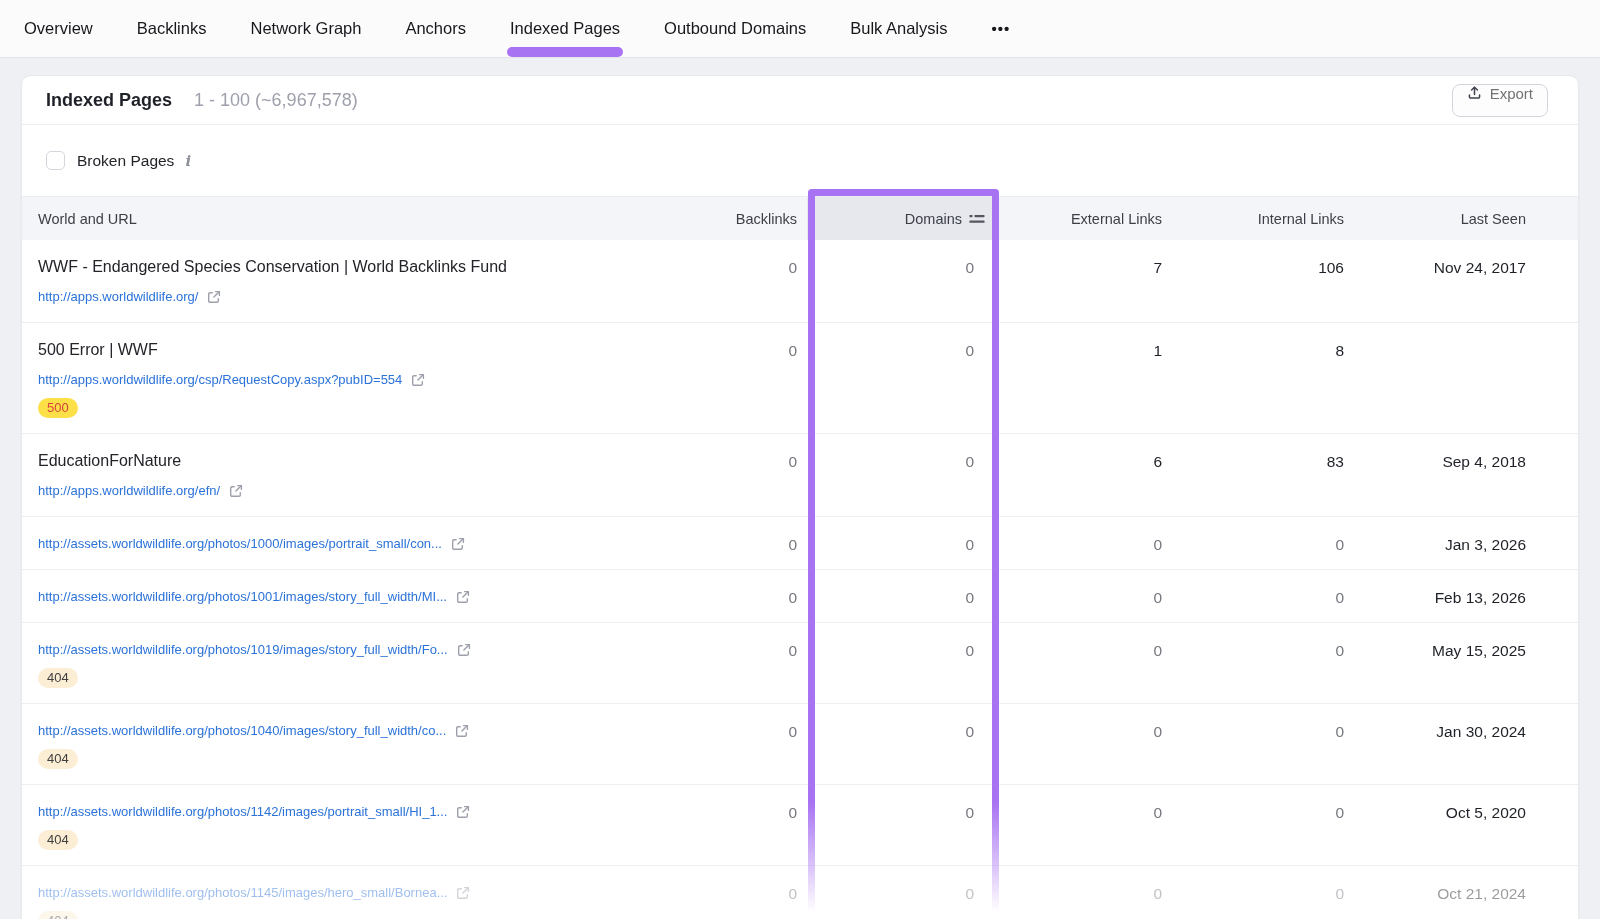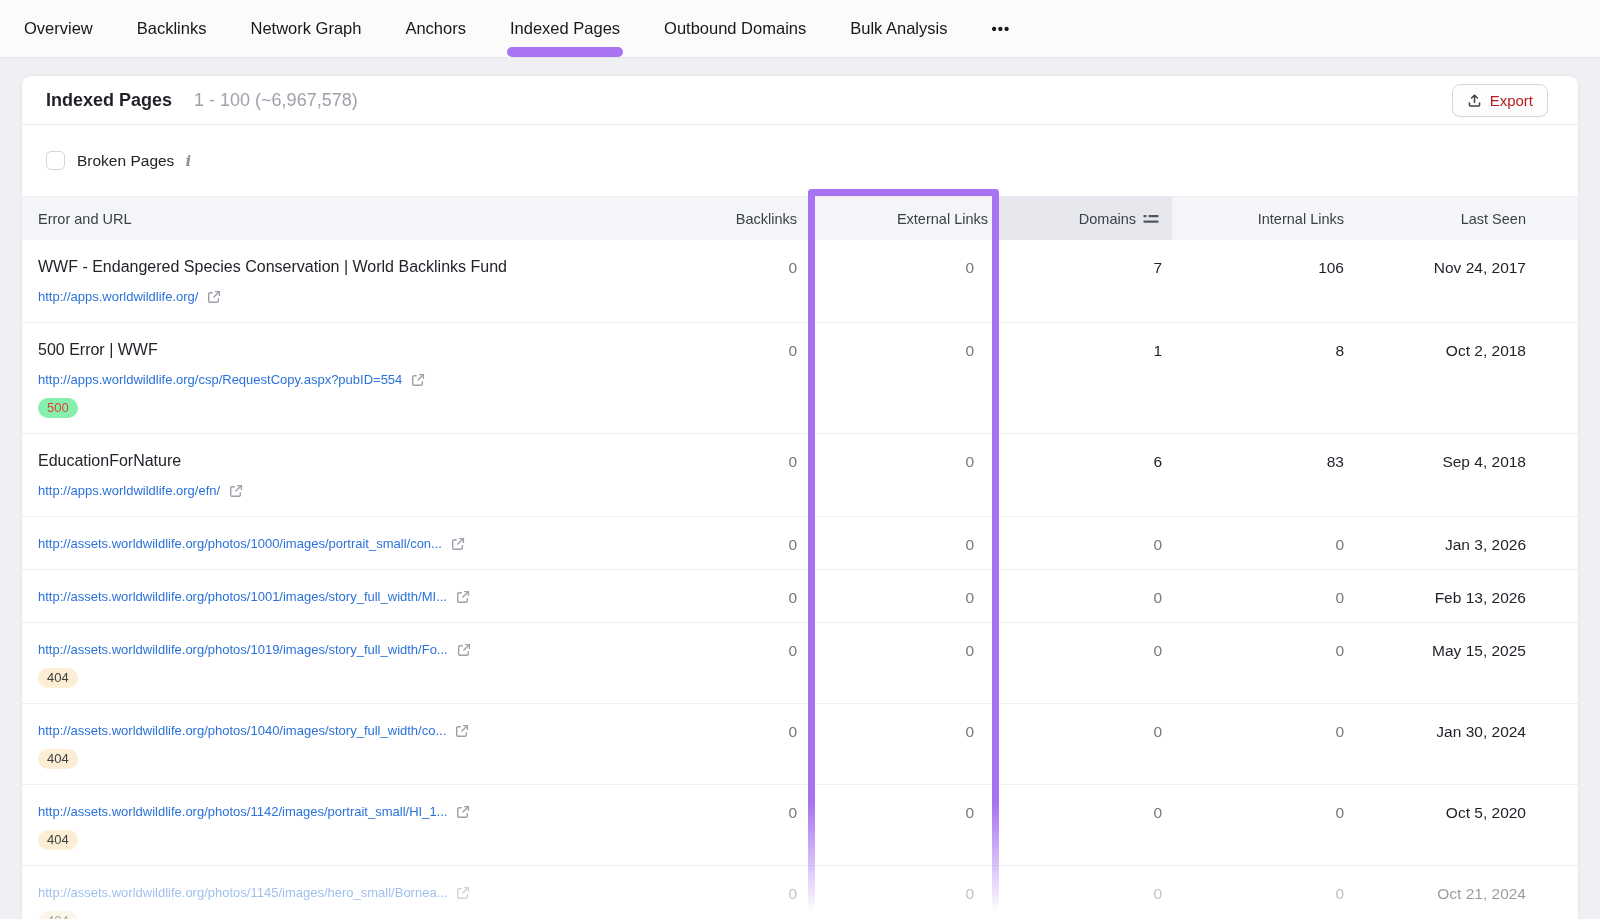--- a/index.html
+++ b/index.html
@@ -69,28 +69,28 @@
     align-items: center;
     padding: 0 30px 0 24px;
     border-bottom: 1px solid #ECEDF1;
   }
   .card-title { font-size: 18px; font-weight: 700; color: #1F2128; }
   .card-range { font-size: 18px; color: #9EA0AB; margin-left: 22px; }
   .export-btn {
     margin-left: auto;
     height: 33px;
     display: flex;
-    align-items: center;
+    align-items: flex-start;
     gap: 8px;
     padding: 0 14px;
     background: #FDFDFE;
     border: 1px solid #D3D5DC;
     border-radius: 8px;
     font-size: 15px;
-    color: #b91c1c;
+    color: #737373;
     cursor: pointer;
   }
 
   .filter-row {
     height: 71px;
     display: flex;
     align-items: center;
     padding: 0 24px;
   }
   .checkbox {
@@ -158,21 +158,21 @@
   }
   .ext-icon { flex: none; cursor: pointer; display: inline-flex; }
   .badge {
     display: inline-block;
     margin-top: 8px;
     font-size: 13px;
     line-height: 20px;
     padding: 0 9px;
     border-radius: 10px;
   }
-  .badge.error   { background: #86efac; color: #D7453C; }
+  .badge.error   { background: #fde047; color: #D7453C; }
   .badge.warning { background: #FCEED5; color: #404040; }
 
   .num {
     padding-top: 17px;
     padding-right: 10px;
     text-align: right;
     font-size: 15.5px;
     line-height: 21px;
     color: #1F2128;
   }
@@ -225,33 +225,33 @@
     </button>
   </div>
 
   <div class="filter-row">
     <span class="checkbox" role="checkbox" aria-checked="false"></span>
     <span class="filter-label">Broken Pages</span>
     <span class="info-icon">i</span>
   </div>
 
   <div class="thead grid-cols">
-    <div class="th th-title">Error and URL</div>
+    <div class="th th-title">World and URL</div>
     <div class="th">Backlinks</div>
-    <div class="th">External Links</div>
     <div class="th th-domains">
       <span>Domains</span>
       <span style="display:inline-flex">
         <svg width="16" height="12" viewBox="0 0 16 12" fill="#54565E">
           <rect x="0.5" y="2" width="3" height="2.2" rx="0.6"></rect>
           <rect x="5.5" y="2" width="10" height="2.2" rx="0.6"></rect>
           <rect x="0.5" y="7.6" width="15" height="2.2" rx="0.6"></rect>
         </svg>
       </span>
     </div>
+    <div class="th">External Links</div>
     <div class="th">Internal Links</div>
     <div class="th th-lastseen">Last Seen</div>
   </div>
 
   <div id="tbody">
       <div class="row grid-cols">
         <div class="cell-title">
           <div class="row-title">WWF - Endangered Species Conservation | World Backlinks Fund</div>
           <div class="url-line">
             <span class="url-link">http://apps.worldwildlife.org/</span>
@@ -278,21 +278,20 @@
                 <path d="M5.2 2.7 H3.1 a1.4 1.4 0 0 0 -1.4 1.4 v6.8 a1.4 1.4 0 0 0 1.4 1.4 h6.8 a1.4 1.4 0 0 0 1.4 -1.4 V8.8"></path>
                 <path d="M8.6 1.6 h3.8 v3.8"></path>
                 <path d="M12.2 1.8 L6.9 7.1"></path>
               </svg>
             </span>
           </div><span class="badge error">500</span></div>
         <div class="num zero">0</div>
         <div class="num zero domains">0</div>
         <div class="num">1</div>
         <div class="num">8</div>
-        <div class="num lastseen">Oct 2, 2018</div>
       </div>
       <div class="row grid-cols">
         <div class="cell-title">
           <div class="row-title">EducationForNature</div>
           <div class="url-line">
             <span class="url-link">http://apps.worldwildlife.org/efn/</span>
             <span class="ext-icon">
               <svg width="14" height="14" viewBox="0 0 14 14" fill="none" stroke="#9DA0AA" stroke-width="1.4" stroke-linecap="round" stroke-linejoin="round">
                 <path d="M5.2 2.7 H3.1 a1.4 1.4 0 0 0 -1.4 1.4 v6.8 a1.4 1.4 0 0 0 1.4 1.4 h6.8 a1.4 1.4 0 0 0 1.4 -1.4 V8.8"></path>
                 <path d="M8.6 1.6 h3.8 v3.8"></path>

